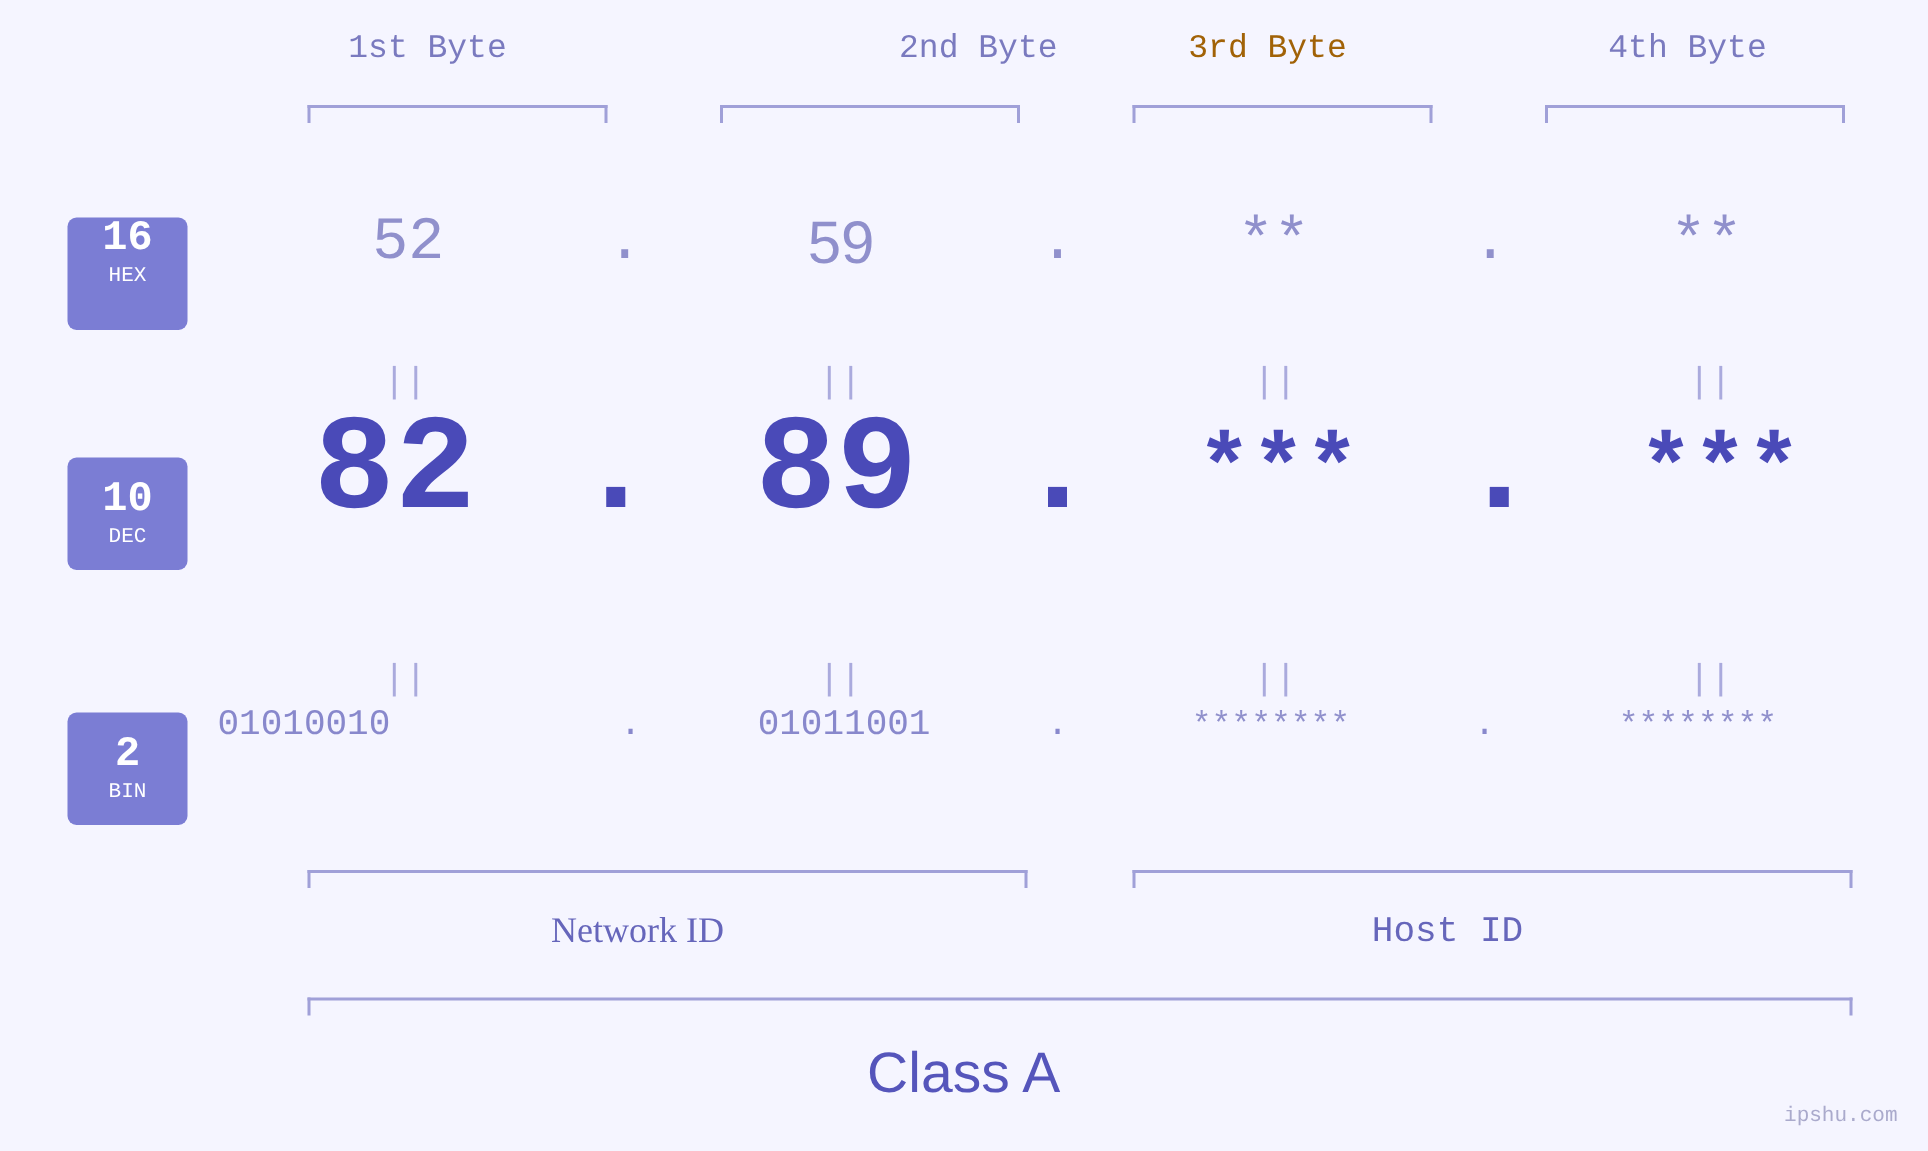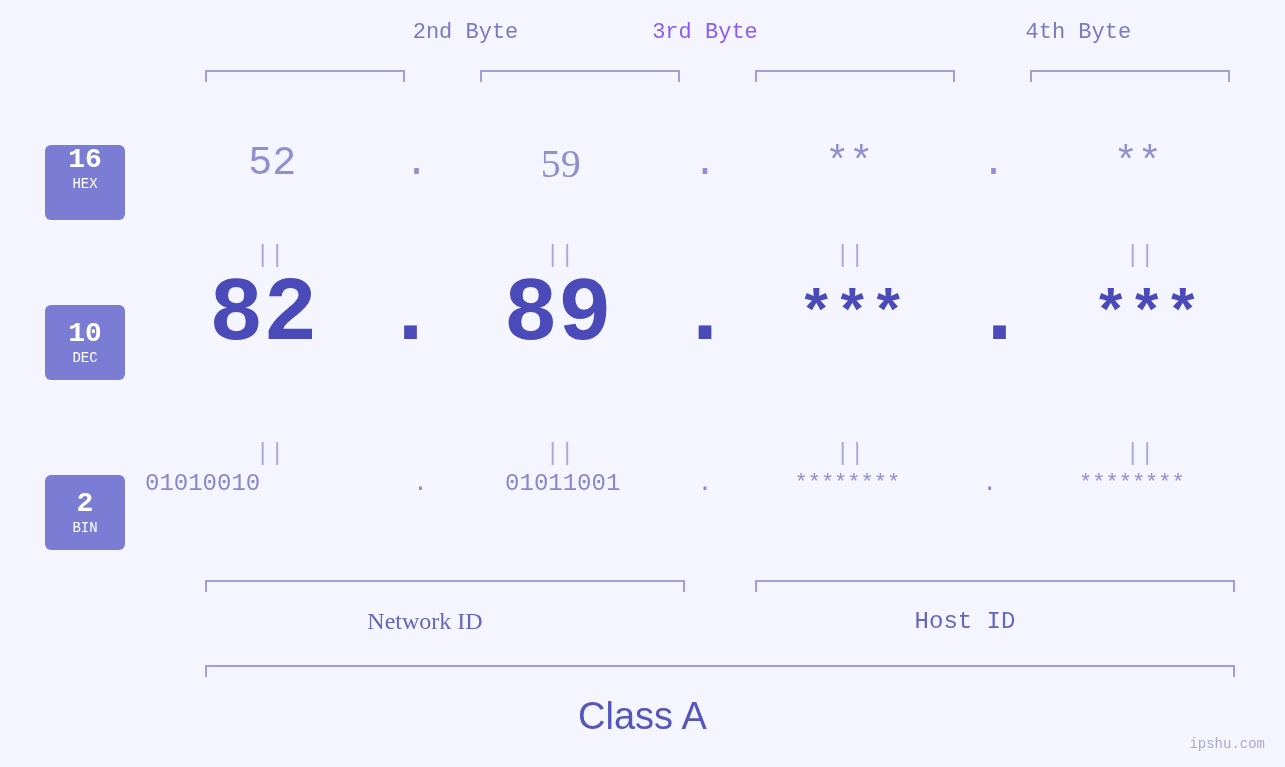--- a/index.html
+++ b/index.html
@@ -21,22 +21,23 @@
       width: 1285px;
       height: 767px;
     }
   </style>
 </head>
 <body>
 
 <div class="full-layout">
 
   <div style="position:absolute; top:20px; left:145px; right:20px; display:flex;">
+    <div style="flex:1; text-align:center; color:#7a7abf; font-size:22px; font-family:'Courier New',monospace;">1st Byte</div>
     <div style="flex:1; text-align:right; color:#7a7abf; font-size:22px; font-family:'Courier New',monospace;">2nd Byte</div>
-    <div style="flex:1; text-align:center; color:#8b5cf6; font-size:22px; font-family:'Courier New',monospace;">3rd Byte</div>
+    <div style="flex:1; text-align:center; color:#a16207; font-size:22px; font-family:'Courier New',monospace;">3rd Byte</div>
     <div style="flex:1; text-align:center; color:#7a7abf; font-size:22px; font-family:'Courier New',monospace;">4th Byte</div>
   </div>
 
   <div style="position:absolute; top:70px; left:205px; width:200px; height:2px; background:#a0a0d8;">
     <div style="position:absolute; left:0; top:0; width:2px; height:12px; background:#a0a0d8;"></div>
     <div style="position:absolute; right:0; top:0; width:2px; height:12px; background:#a0a0d8;"></div>
   </div>
 
   <div style="position:absolute; top:70px; left:480px; width:200px; height:2px; background:#a0a0d8;">
     <div style="position:absolute; left:0; top:0; width:2px; height:12px; background:#a0a0d8;"></div>
@@ -54,21 +55,21 @@
   </div>
 
   <div style="position:absolute; top:145px; left:45px; width:80px; height:75px; background:#7b7dd4; border-radius:6px; display:flex; flex-direction:column; align-items:center; justify-content:flex-start; color:white;">
     <span style="font-size:28px; font-weight:bold; line-height:1.1; font-family:'Courier New',monospace;">16</span>
     <span style="font-size:14px; font-family:'Courier New',monospace;">HEX</span>
   </div>
 
   <div style="position:absolute; top:140px; left:145px; right:20px; display:flex; align-items:center;">
     <div style="flex:1; text-align:center; color:#9090cc; font-size:40px; font-family:'Courier New',monospace;">52</div>
     <div style="color:#9090cc; font-size:40px; font-family:'Courier New',monospace; padding:0 5px;">.</div>
-    <div style="flex:1; text-align:center; color:#9090cc; font-size:40px; font-family:Liberation Serif, serif;">59</div>
+    <div style="flex:1; text-align:center; color:#9090cc; font-size:40px; font-family:Liberation Sans, sans-serif;">59</div>
     <div style="color:#9090cc; font-size:40px; font-family:'Courier New',monospace; padding:0 5px;">.</div>
     <div style="flex:1; text-align:center; color:#9090cc; font-size:40px; font-family:'Courier New',monospace;">**</div>
     <div style="color:#9090cc; font-size:40px; font-family:'Courier New',monospace; padding:0 5px;">.</div>
     <div style="flex:1; text-align:center; color:#9090cc; font-size:40px; font-family:'Courier New',monospace;">**</div>
   </div>
 
   <div style="position:absolute; top:242px; left:145px; right:20px; display:flex;">
     <div style="flex:1; text-align:center; color:#aaaadd; font-size:24px;">||</div>
     <div style="width:40px;"></div>
     <div style="flex:1; text-align:center; color:#aaaadd; font-size:24px;">||</div>

